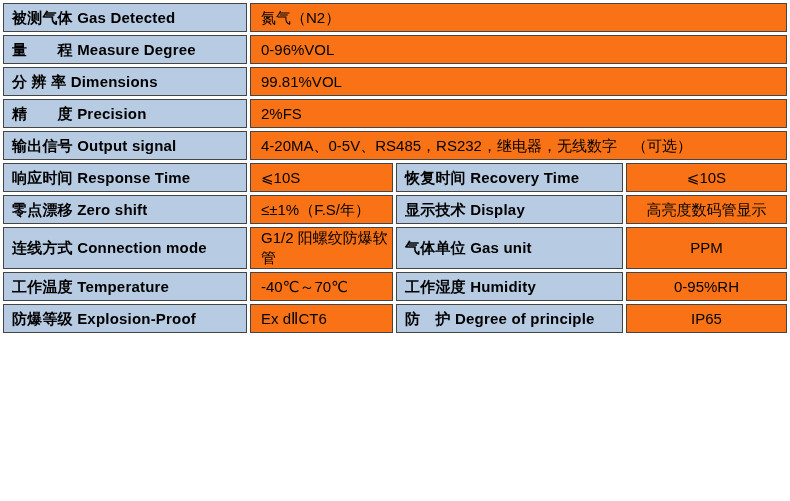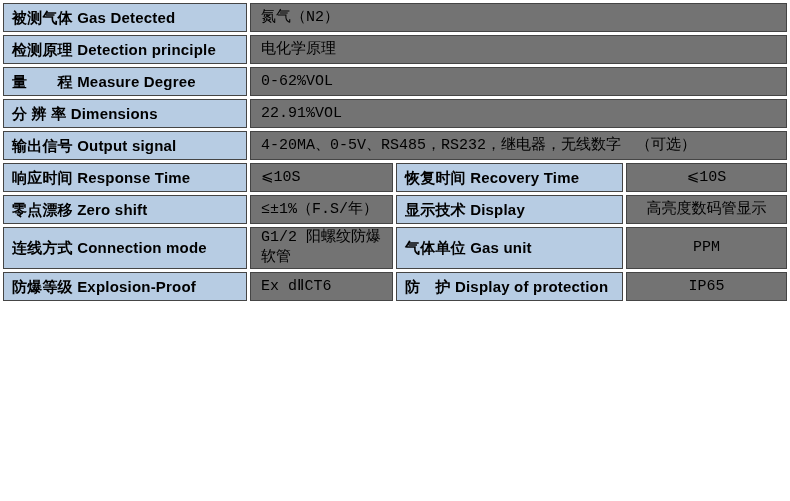--- a/index.html
+++ b/index.html
@@ -25,24 +25,23 @@
     font-size: 15px;
     line-height: 20px;
   }
   td.label {
     background: #b7cce3;
     font-weight: bold;
     padding: 0 4px 0 8px;
     letter-spacing: 0.2px;
   }
   td.value {
-    background: #737373;
+    background: #f97316;
     padding: 0 4px 0 10px;
     text-align: left;
-    font-family: Liberation Mono, monospace;
   }
   td.value.center {
     text-align: center;
     padding: 0 2px;
   }
 </style>
 </head>
 <body>
 
 <table class="spec">
@@ -51,30 +50,30 @@
     <col style="width:143px">
     <col style="width:227px">
     <col>
   </colgroup>
   <tbody>
       <tr>
         <td class="label">被测气体 Gas Detected</td>
         <td class="value full" colspan="3">氮气（N2）</td>
       </tr>
       <tr>
-        <td class="label">检测原理 Detection principle</td>
-        <td class="value full" colspan="3">电化学原理</td>
-      </tr>
-      <tr>
         <td class="label">量　　程 Measure Degree</td>
-        <td class="value full" colspan="3">0-62%VOL</td>
+        <td class="value full" colspan="3">0-96%VOL</td>
       </tr>
       <tr>
         <td class="label">分 辨 率 Dimensions</td>
-        <td class="value full" colspan="3">22.91%VOL</td>
+        <td class="value full" colspan="3">99.81%VOL</td>
+      </tr>
+      <tr>
+        <td class="label">精　　度  Precision</td>
+        <td class="value full" colspan="3">2%FS</td>
       </tr>
       <tr>
         <td class="label">输出信号 Output signal</td>
         <td class="value full" colspan="3">4-20MA、0-5V、RS485，RS232，继电器，无线数字　（可选）</td>
       </tr>
       <tr>
         <td class="label">响应时间 Response Time</td>
         <td class="value">⩽10S</td>
         <td class="label">恢复时间 Recovery Time</td>
         <td class="value center">⩽10S</td>
@@ -85,19 +84,25 @@
         <td class="label">显示技术 Display</td>
         <td class="value center">高亮度数码管显示</td>
       </tr>
       <tr>
         <td class="label">连线方式 Connection mode</td>
         <td class="value">G1/2 阳螺纹防爆软管</td>
         <td class="label">气体单位 Gas unit</td>
         <td class="value center">PPM</td>
       </tr>
       <tr>
+        <td class="label">工作温度 Temperature</td>
+        <td class="value">-40℃～70℃</td>
+        <td class="label">工作湿度 Humidity</td>
+        <td class="value center">0-95%RH</td>
+      </tr>
+      <tr>
         <td class="label">防爆等级 Explosion-Proof</td>
         <td class="value">Ex dⅡCT6</td>
-        <td class="label">防　护 Display of protection</td>
+        <td class="label">防　护 Degree of principle</td>
         <td class="value center">IP65</td>
       </tr>
     </tbody>
 </table>
 
 </body></html>

